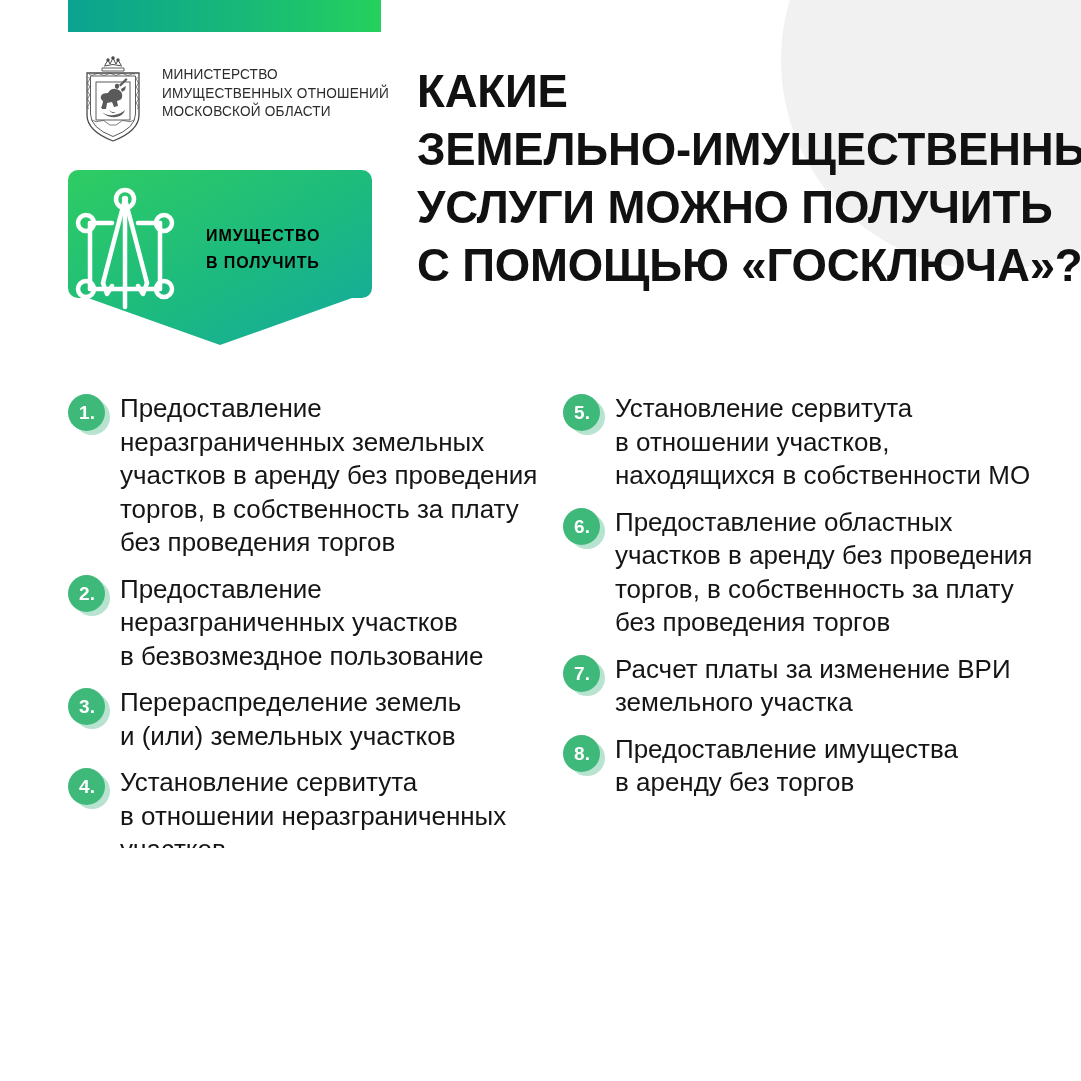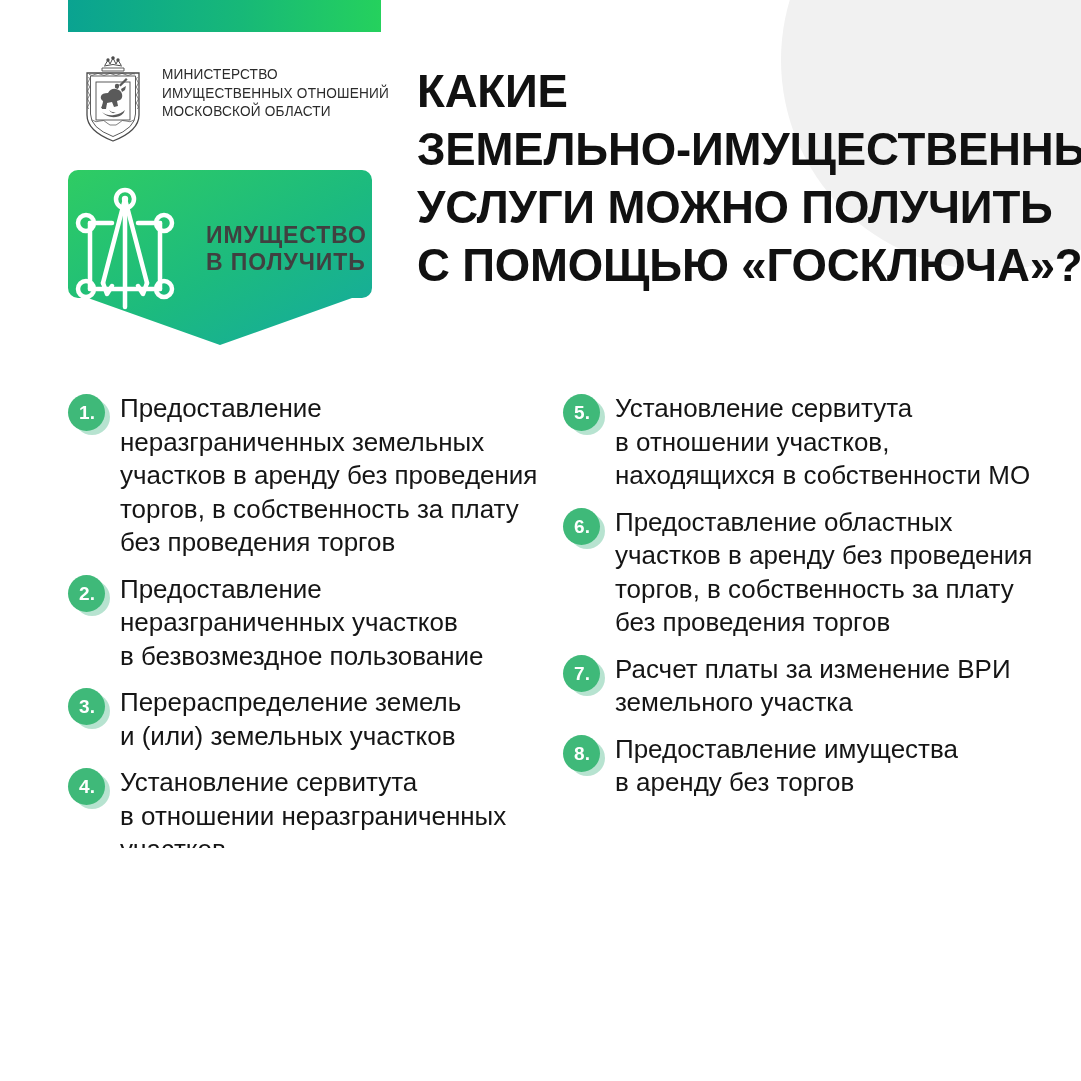--- a/index.html
+++ b/index.html
@@ -78,24 +78,24 @@
     top: 170px;
     width: 304px;
     height: 175px;
     z-index: 3;
   }
   .ribbon svg { display:block; width:100%; height:100%; }
   .ribbon-label {
     position: absolute;
     left: 138px;
     top: 52px;
-    color: #404040;
+    color: #000000;
     font-family: "Liberation Sans Narrow", "Liberation Sans", sans-serif;
     font-weight: bold;
-    font-size: 23px;
+    font-size: 16px;
     line-height: 27px;
     letter-spacing: 0.9px;
   }
 
   
   .headline {
     position: absolute;
     left: 417px;
     top: 62px;
     width: 640px;

